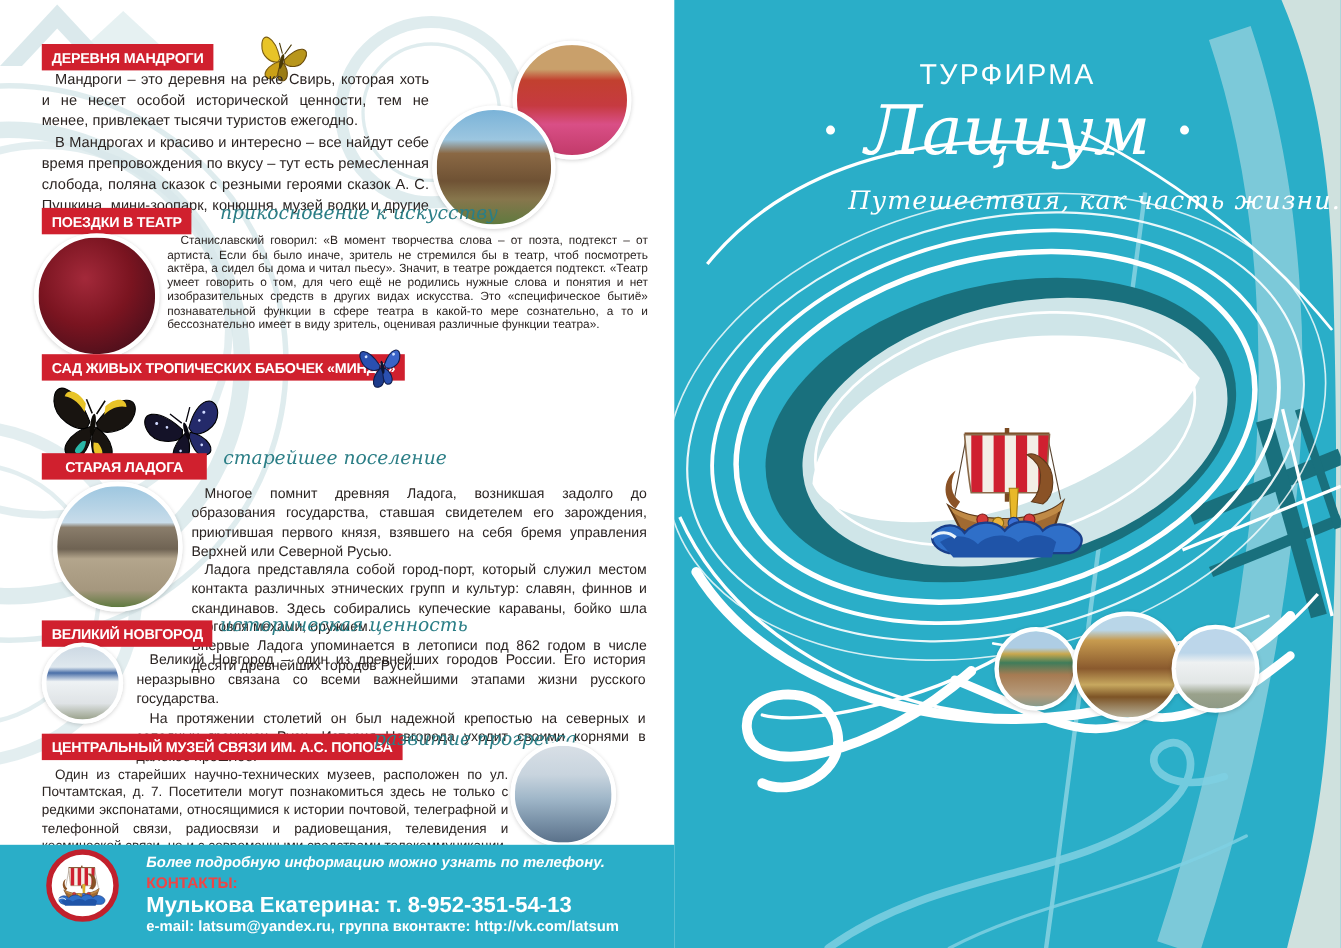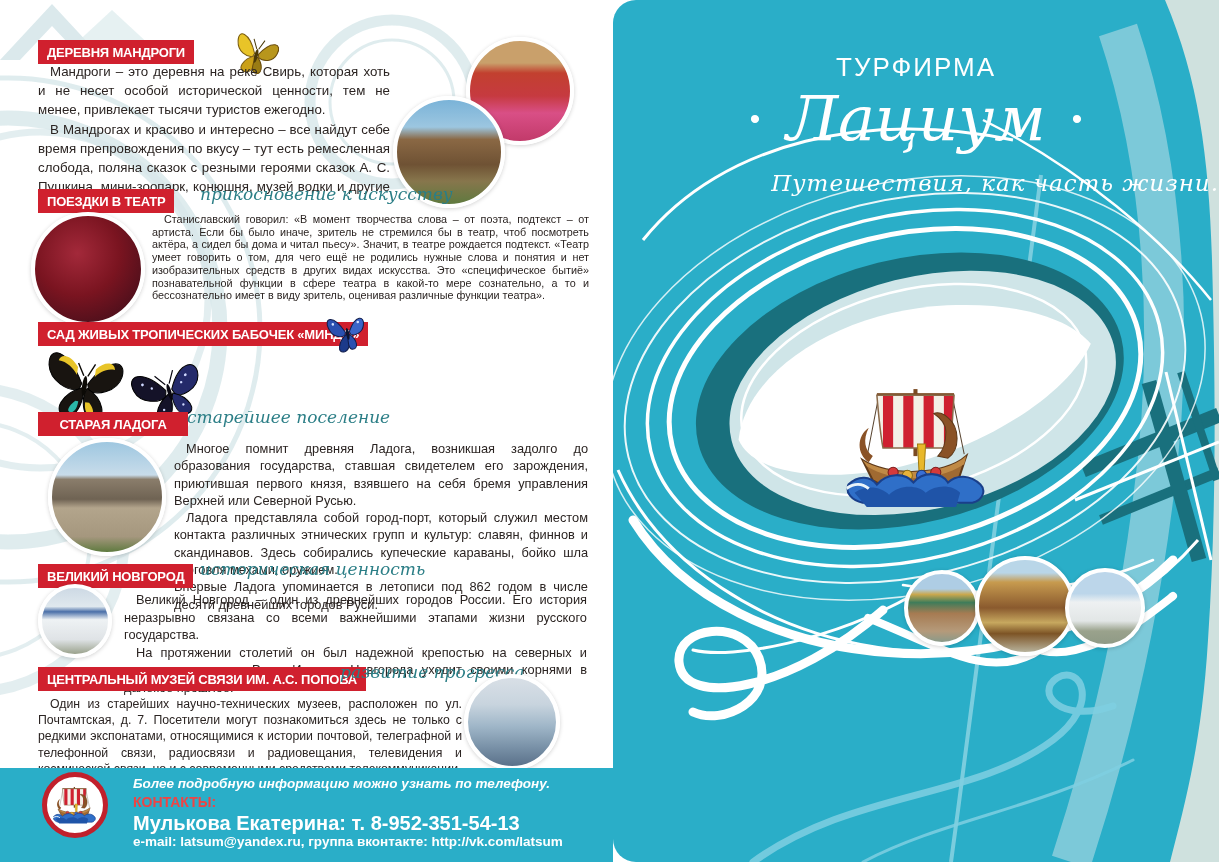--- a/index.html
+++ b/index.html
@@ -26,21 +26,21 @@
   .s4{font-size:12.8px;line-height:17.3px;}
   .s5{font-size:12.8px;line-height:17.6px;}
   .s6{font-size:12.3px;line-height:16.2px;}
   
   #contact-strip{left:0;top:768px;width:613px;height:94px;background:#2aaec8;}
   #logo-circle{left:42px;top:772px;width:66px;height:66px;border-radius:50%;
                background:#fff;border:5px solid #c1202c;box-sizing:border-box;
                display:flex;align-items:center;justify-content:center;}
   .contact-line{color:#fff;white-space:nowrap;}
   
-  #right-panel{left:613px;top:0;width:606px;height:862px;background:#2aaec8;border-radius:23px;}
+  #right-panel{left:613px;top:0;width:606px;height:862px;background:#2aaec8;}
   #brand-label{left:0;top:52px;width:100%;text-align:center;color:#fff;
                font-size:26px;letter-spacing:2px;}
   #brand-name-row{left:0;top:84px;width:100%;display:flex;align-items:center;
                   justify-content:center;gap:26px;color:#fff;}
   #brand-name{font-family:"DejaVu Serif",serif;font-style:italic;font-size:62px;
               line-height:70px;}
   .brand-dot{font-size:30px;line-height:30px;}
   #brand-tagline{left:0;top:170px;width:100%;text-align:right;color:#fff;
                  font-family:"DejaVu Serif",serif;font-style:italic;font-size:23px;
                  letter-spacing:1px;}
@@ -162,21 +162,21 @@
           <circle cx="54" cy="36" r="1.2"></circle>
           <circle cx="30" cy="58" r="1.2"></circle>
           <circle cx="50" cy="58" r="1.2"></circle>
         </g>
       <ellipse cx="40" cy="42" rx="2" ry="8" fill="#08060f"></ellipse>
       <path d="M38 34 L30 23 M42 34 L49 22" stroke="#08060f" stroke-width="1.2" fill="none"></path>
     </g>
   </svg>
 
   <div class="abs bar" style="left:38px;top:412px;min-width:150px">СТАРАЯ ЛАДОГА</div>
-  <div class="abs script" style="left:187px;top:407px">старейшее поселение</div>
+  <div class="abs script" style="left:203px;top:407px">старейшее поселение</div>
   <div class="abs pcircle" style="left:48px;top:438px;width:118px;height:118px;
        background:linear-gradient(180deg,#9ec7e0 0%,#c8dcea 30%,#8a7d6b 34%,#6f6353 52%,#b3a58c 60%,#a5977e 86%,#5f7a3f 100%)"></div>
   <div class="abs body-text s4" style="left:174px;top:440px;width:414px">
     <p>Многое помнит древняя Ладога, возникшая задолго до образования государства, ставшая свидетелем его зарождения, приютившая первого князя, взявшего на себя бремя управления Верхней или Северной Русью.</p>
     <p>Ладога представляла собой город-порт, который служил местом контакта различных этнических групп и культур: славян, финнов и скандинавов. Здесь собирались купеческие караваны, бойко шла торговля мехами, оружием.</p>
     <p class="noindent">Впервые Ладога упоминается в летописи под 862 годом в числе десяти древнейших городов Руси.</p>
   </div>
 
   <div class="abs bar" style="left:38px;top:564px;min-width:147px">ВЕЛИКИЙ НОВГОРОД</div>
   <div class="abs script" style="left:200px;top:559px">историческая ценность</div>

